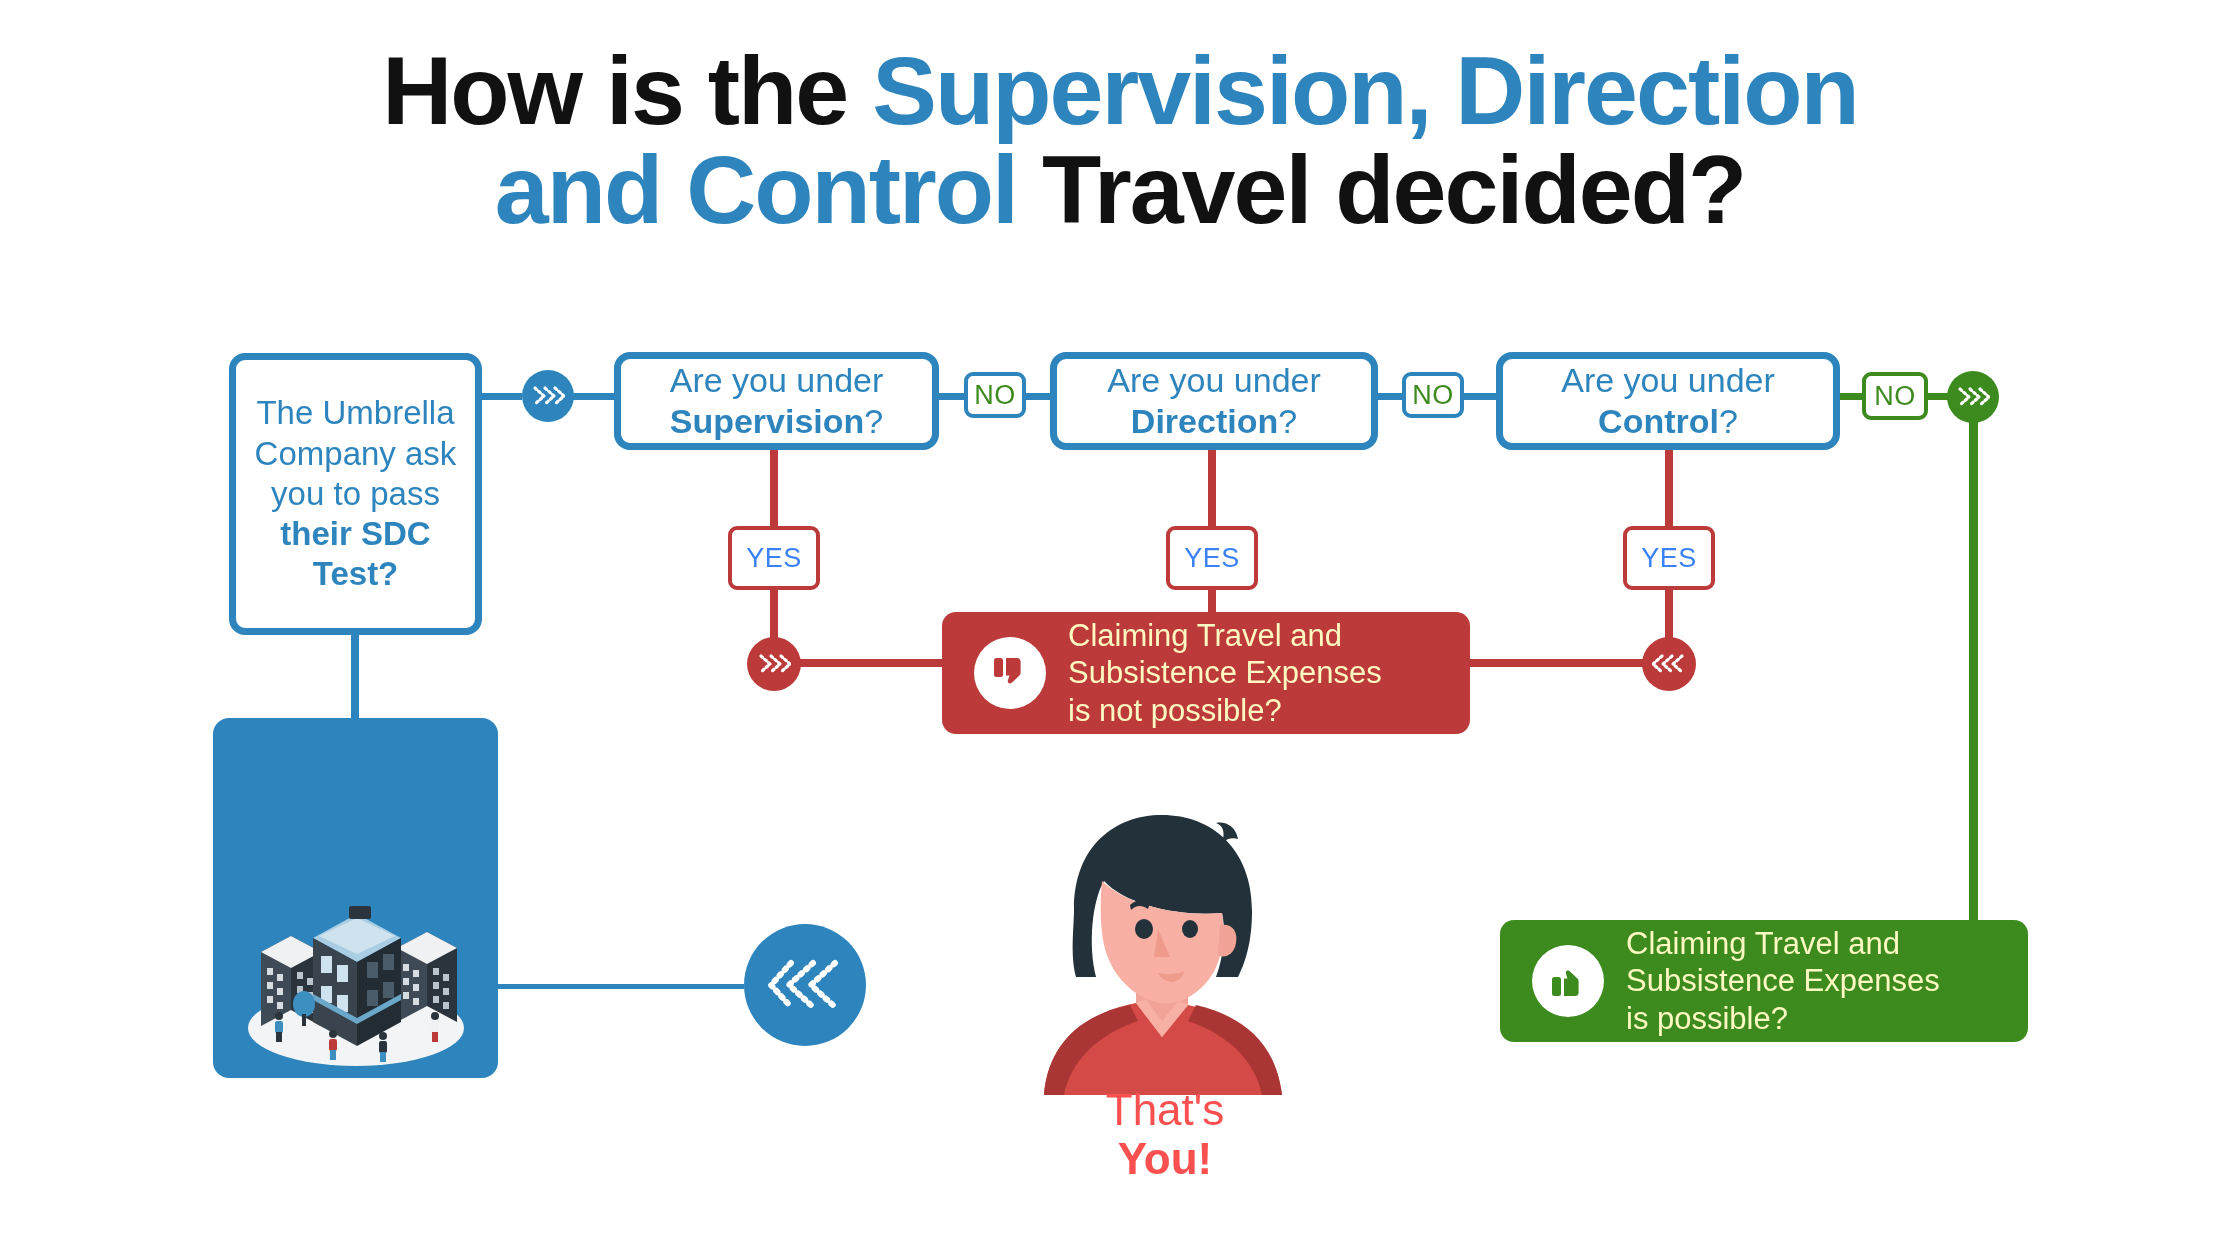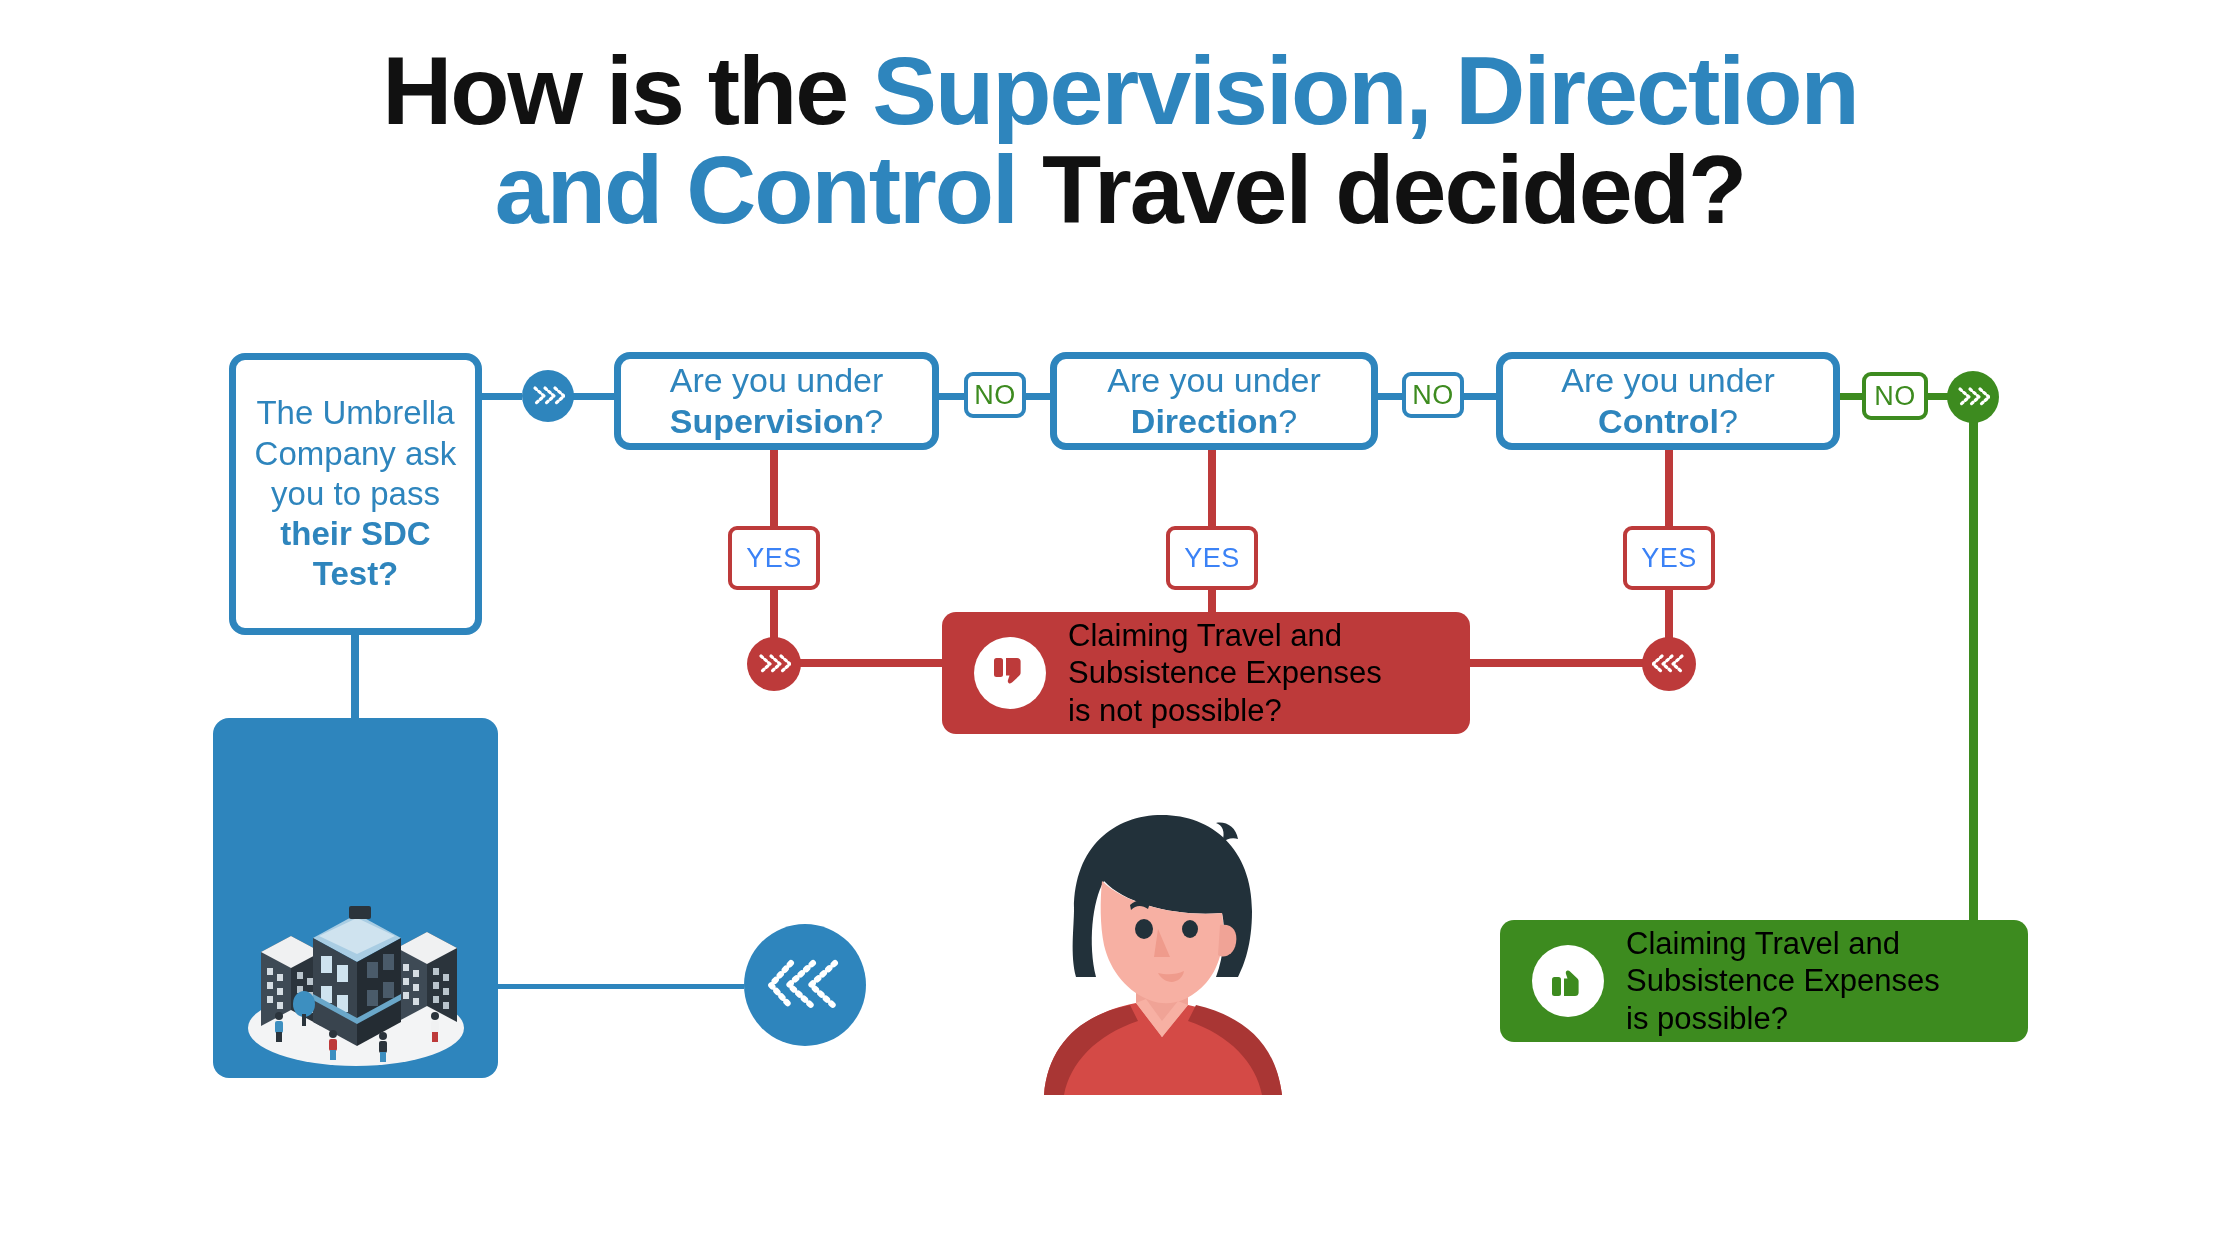--- a/index.html
+++ b/index.html
@@ -78,21 +78,21 @@
   .circ.red{background:#bd3a3a;}
   .circ.green{background:#3d8b1f;}
   .chev svg{display:block;}
 
   
   .resbox{
     position:absolute;
     border-radius:14px;
     box-sizing:border-box;
     display:flex;align-items:center;
-    color:#000000;
+    color:#fef9c3;
     z-index:6;
   }
   .resbox.red{background:#bd3a3a;}
   .resbox.green{background:#3d8b1f;}
   .resbox .ricon{
     flex:0 0 auto;
     width:72px;height:72px;border-radius:50%;
     background:#ffffff;
     display:flex;align-items:center;justify-content:center;
     margin-left:32px;margin-right:22px;
@@ -392,14 +392,18 @@
 
     <path d="M128 168 C136 170 146 170 154 166 C152 178 136 182 128 168 Z" fill="#ef9b8c"></path>
 
     <path d="M14 290 C18 238 54 208 106 198 L132 232 L158 200 C212 210 246 240 252 290 Z" fill="#d44a46"></path>
     <path d="M14 290 C18 240 50 210 100 200 L108 216 C66 230 40 258 34 290 Z" fill="#a93634"></path>
     <path d="M252 290 C246 240 216 212 166 200 L158 216 C200 230 226 258 232 290 Z" fill="#a93634"></path>
 
     <path d="M106 198 L132 232 L158 200 L148 196 L132 216 L116 194 Z" fill="#f7b0a3"></path>
   </svg>
 
+  <div class="youtxt">
+    <span>That's</span>
+    <b>You!</b>
+  </div>
 
 </div>
 
 </body></html>

